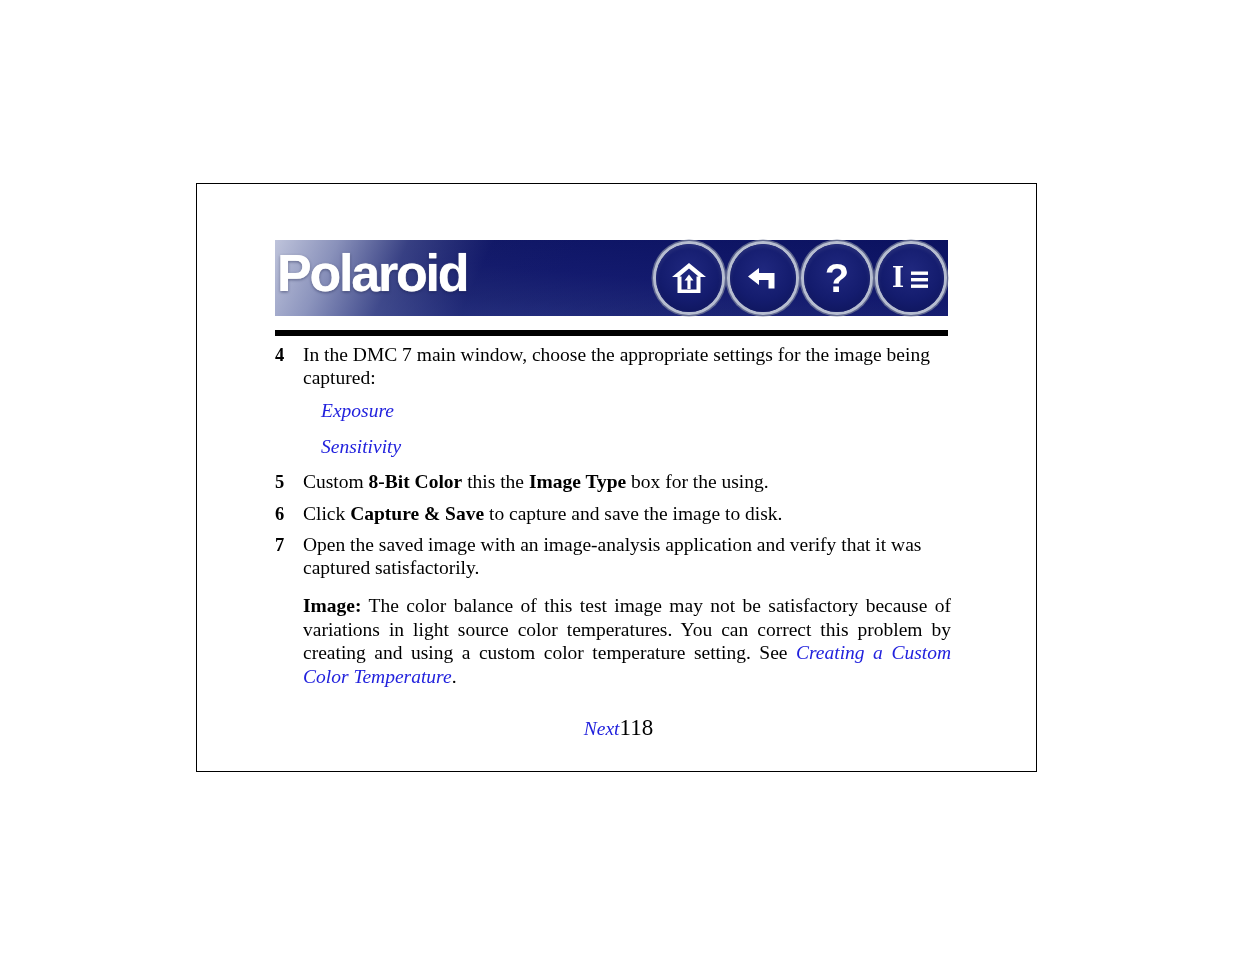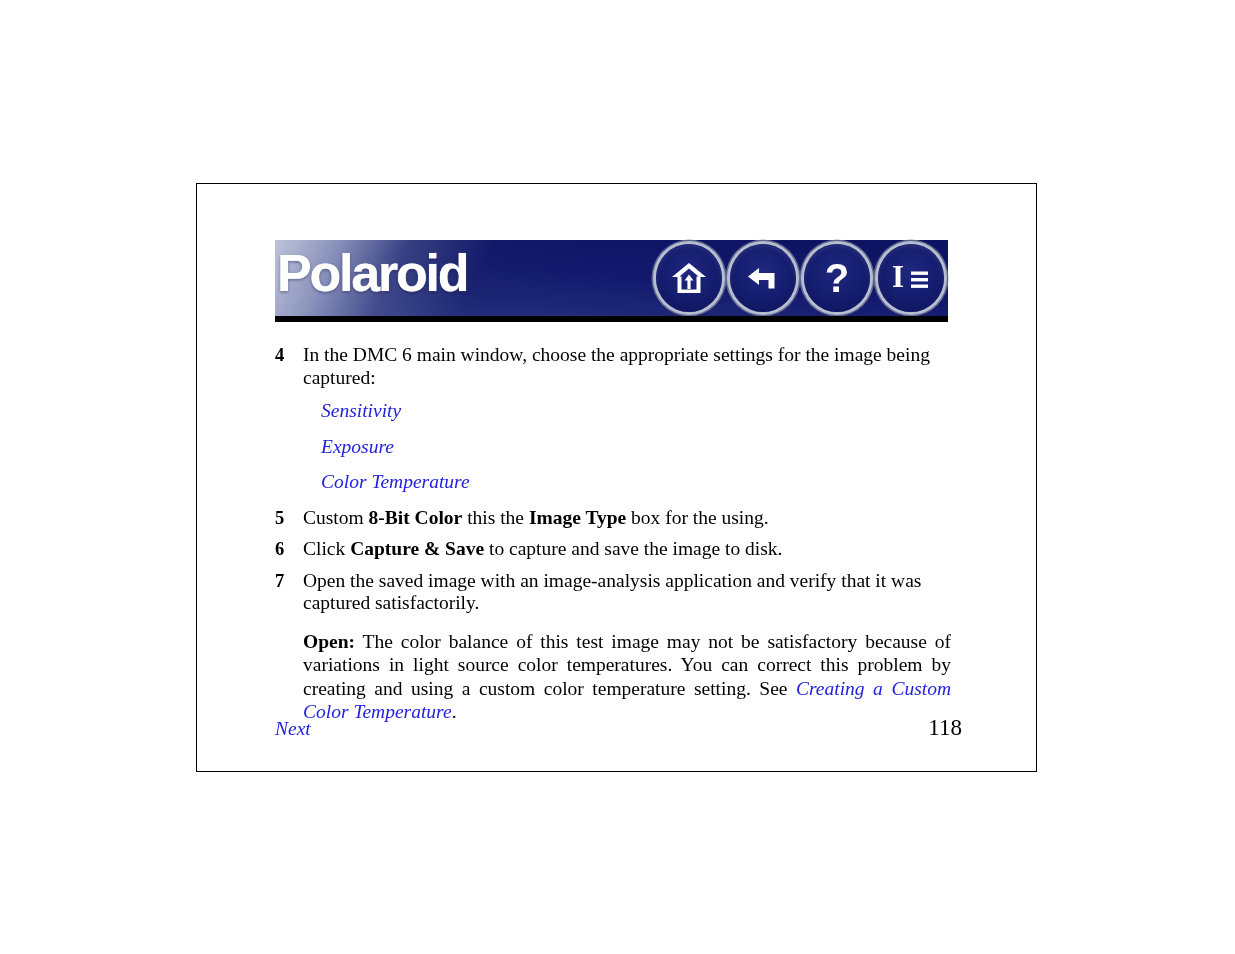--- a/index.html
+++ b/index.html
@@ -27,21 +27,21 @@
     box-sizing: border-box;
     background: #ffffff;
   }
 
   
   .banner {
     position: absolute;
     left: 78px;
     top: 56px;
     width: 673px;
-    height: 82px;
+    height: 96px;
   }
   .banner-bg {
     position: absolute;
     left: 0;
     top: 0;
     right: 0;
     height: 76px;
     background:
       linear-gradient(115deg,
         rgba(200,205,225,0.95) 0%,
@@ -155,21 +155,21 @@
     width: 648px;
   }
 
   
   .footer {
     position: absolute;
     left: 78px;
     right: 74px;
     top: 531px;
     display: flex;
-    justify-content: space-between;
+    justify-content: center;
     align-items: baseline;
   }
   .footer-next {
     color: #2222dd;
     font-style: italic;
     font-size: 19.5px;
   }
   .footer-page {
     font-size: 23px;
   }
@@ -221,45 +221,44 @@
 
     </div>
 
     <div class="banner-bottombar"></div>
   </div>
 
   <div class="content">
 
     <div class="step">
       <div class="step-num">4</div>
-      <div class="step-body">In the DMC 6 main window, choose the appropriate settings for the image being captured:</div>
+      <div class="step-body">In the DMC 7 main window, choose the appropriate settings for the image being captured:</div>
     </div>
 
     <div class="sublinks">
+      <div class="sublink-row">Exposure</div>
       <div class="sublink-row">Sensitivity</div>
-      <div class="sublink-row">Exposure</div>
-      <div class="sublink-row">Color Temperature</div>
     </div>
 
     <div class="step">
       <div class="step-num">5</div>
       <div class="step-body"><span>Custom </span><span class="b">8-Bit Color</span><span> this the </span><span class="b">Image Type</span><span> box for the using.</span></div>
     </div>
 
     <div class="step">
       <div class="step-num">6</div>
       <div class="step-body"><span>Click </span><span class="b">Capture &amp; Save</span><span> to capture and save the image to disk.</span></div>
     </div>
 
     <div class="step">
       <div class="step-num">7</div>
       <div class="step-body">Open the saved image with an image-analysis application and verify that it was captured satisfactorily.</div>
     </div>
 
-    <div class="note"><span class="b">Open:</span><span> The color balance of this test image may not be satisfactory because of variations in light source color temperatures. You can correct this problem by creating and using a custom color temperature setting. See </span><span class="link">Creating a Custom Color Temperature</span><span>.</span></div>
+    <div class="note"><span class="b">Image:</span><span> The color balance of this test image may not be satisfactory because of variations in light source color temperatures. You can correct this problem by creating and using a custom color temperature setting. See </span><span class="link">Creating a Custom Color Temperature</span><span>.</span></div>
 
   </div>
 
   <div class="footer">
     <div class="footer-next">Next</div>
     <div class="footer-page">118</div>
   </div>
 
 </div>
 

